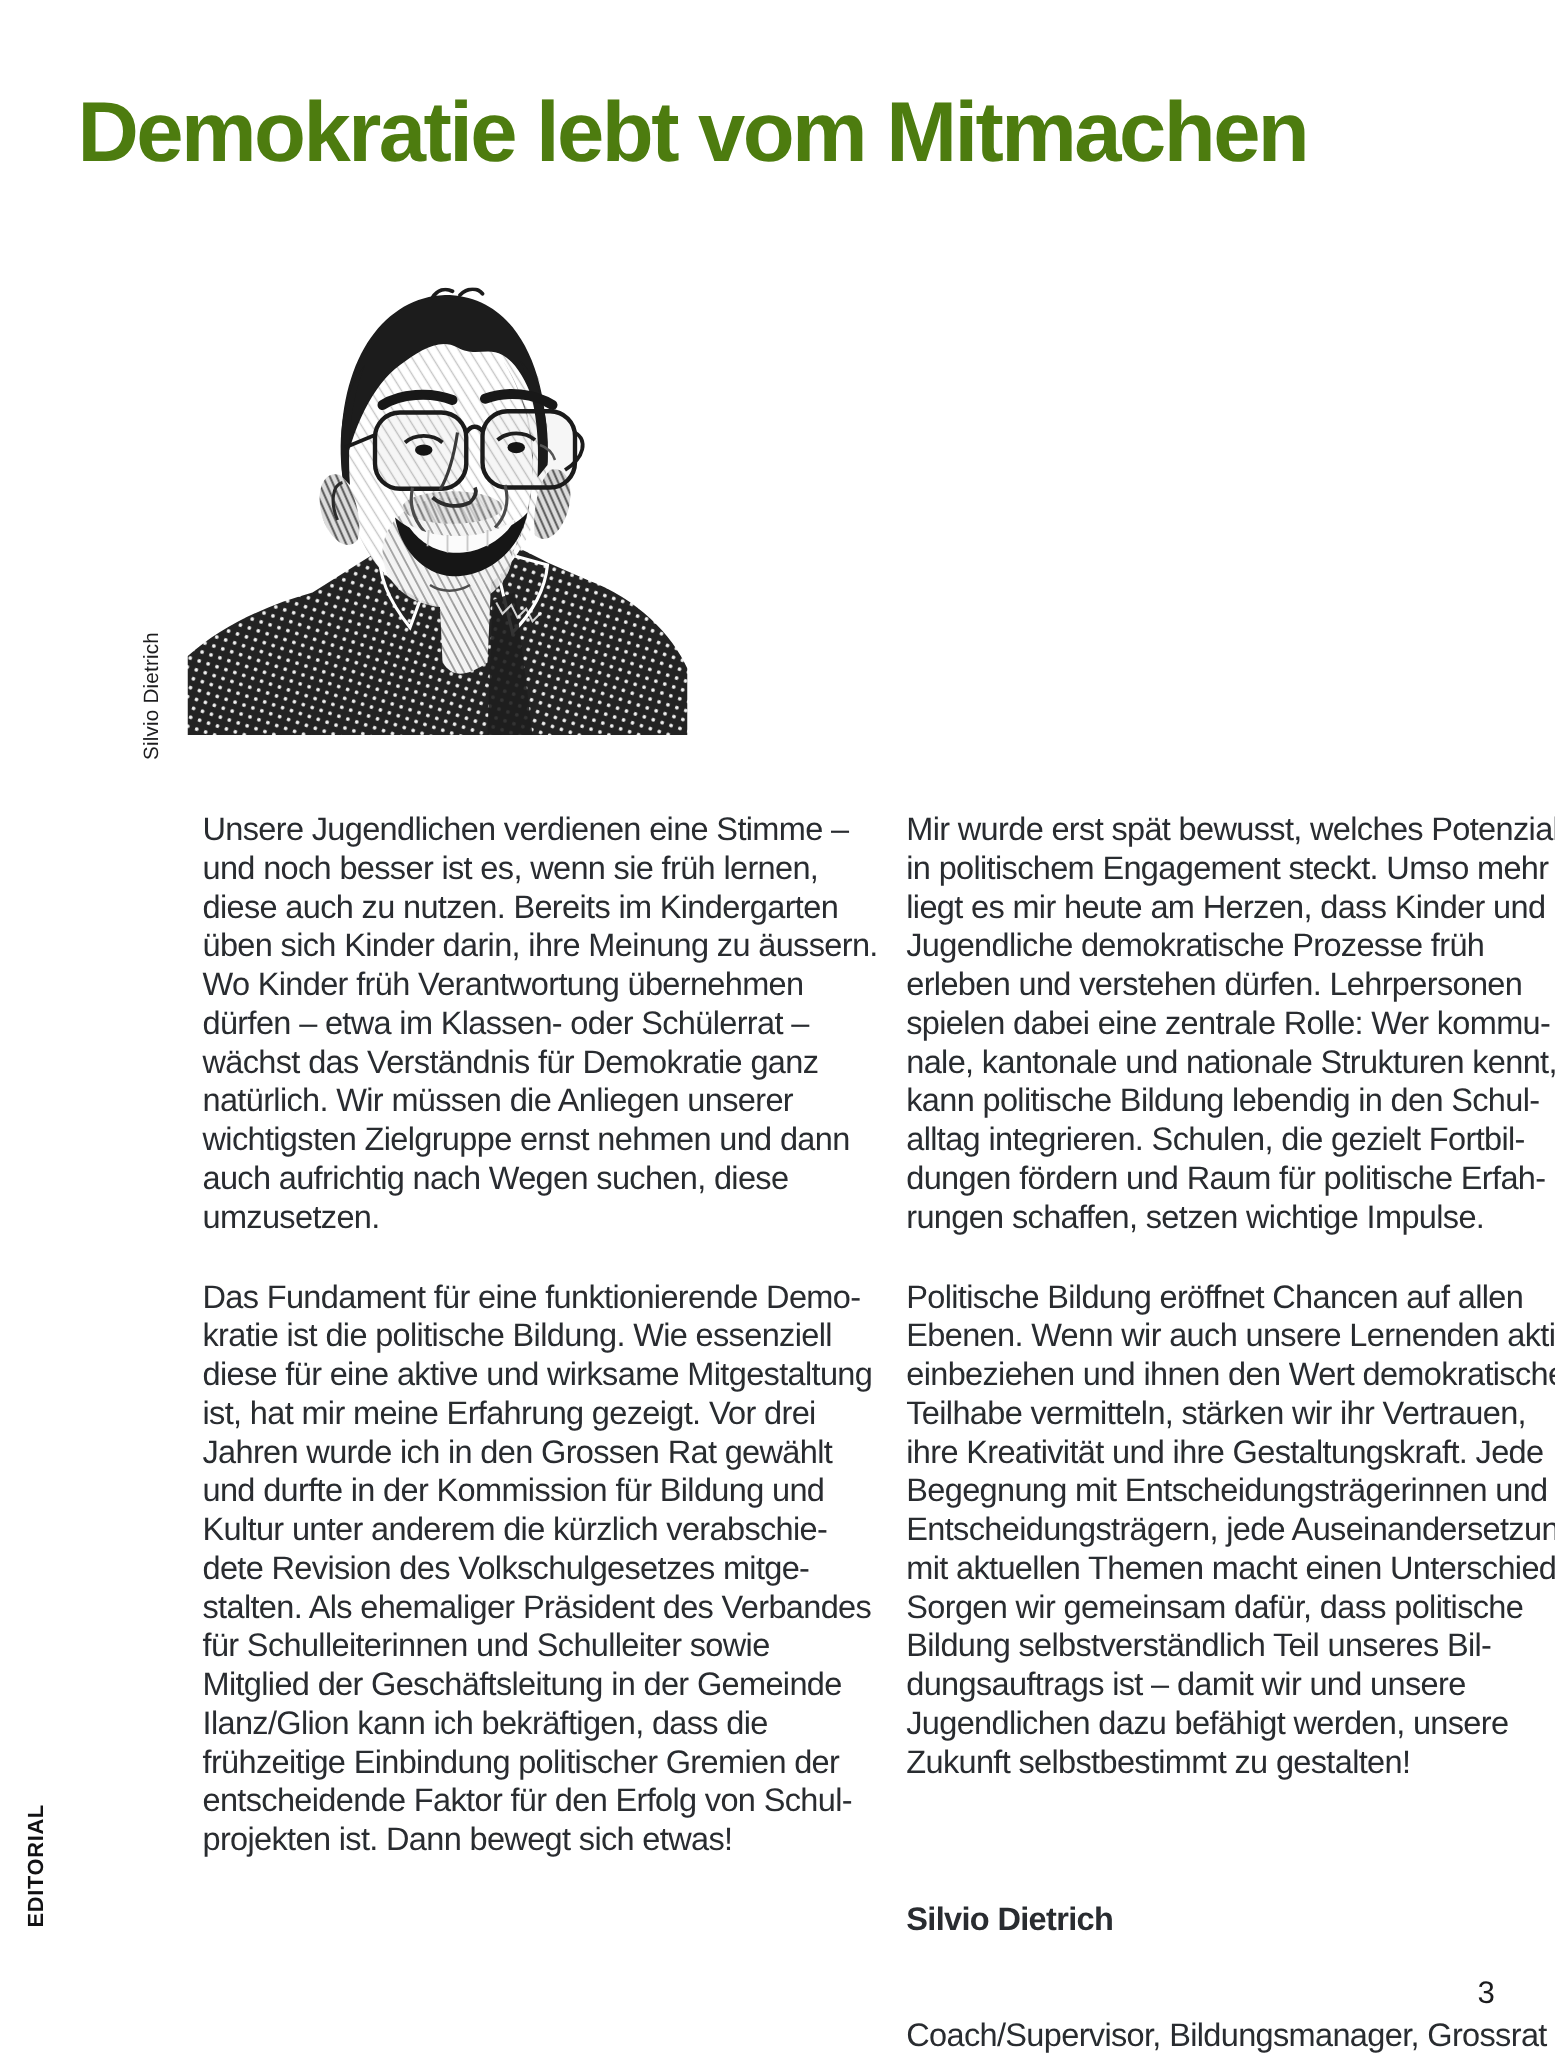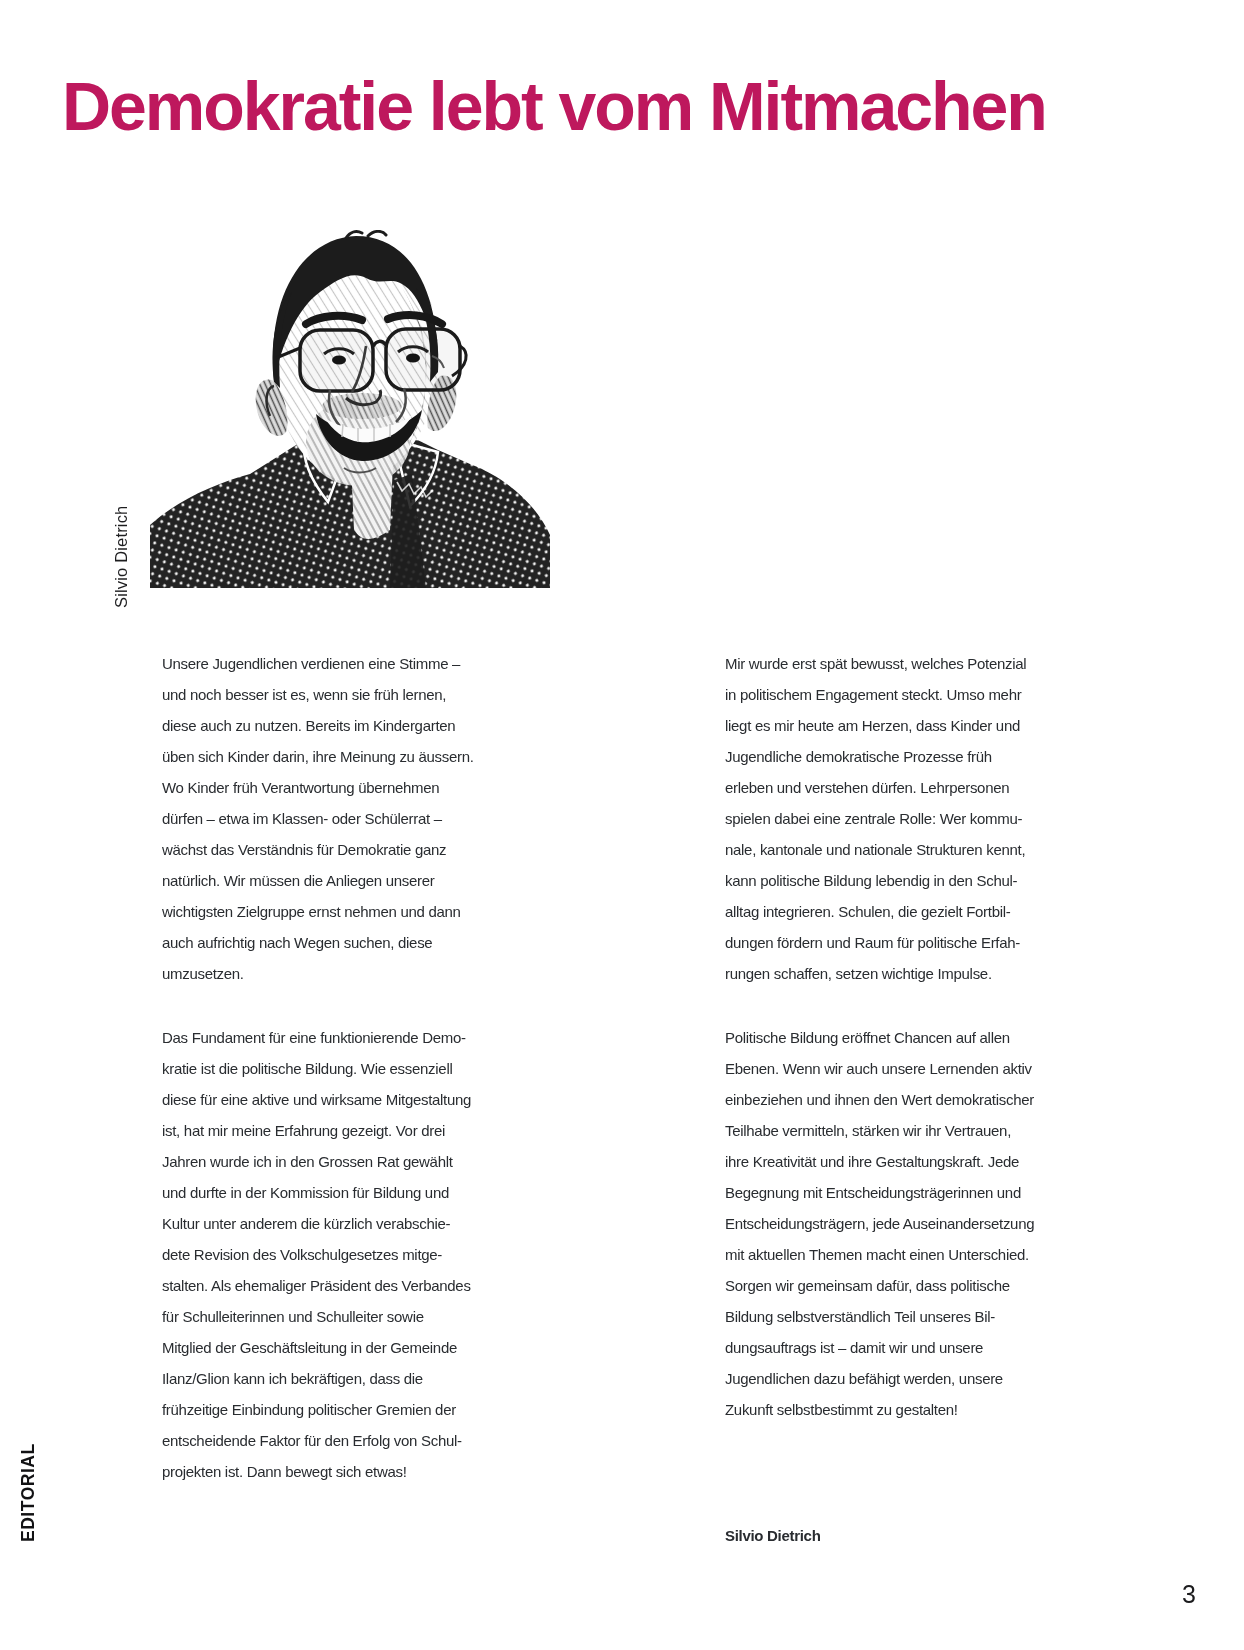--- a/index.html
+++ b/index.html
@@ -8,34 +8,34 @@
     position:relative;
     width:1244px;height:1650px;
     background:#ffffff;
     overflow:hidden;
     font-family:"Liberation Sans","DejaVu Sans",sans-serif;
     color:#292c30;
   }
   .title{
     position:absolute;left:62px;top:62px;width:1069px;margin:0;
     font-size:68px;line-height:88px;font-weight:700;
-    letter-spacing:-0.03em;color:#be185d;
+    letter-spacing:-0.03em;color:#4d7c0f;
   }
   .title .l1{display:block;text-align:left;}
   .title .l2{display:block;text-align:right;}
   .portrait{position:absolute;left:150px;top:230px;width:400px;height:358px;}
   .vtext{
     position:absolute;white-space:nowrap;
     transform:rotate(-90deg);transform-origin:0 0;
   }
   .vcap{left:112px;top:608px;font-size:16.5px;letter-spacing:0.01em;color:#1d1d1f;}
   .vlabel{left:18px;top:1542px;font-size:17.5px;font-weight:700;letter-spacing:0.03em;color:#121214;}
   .col{
     position:absolute;top:648px;
-    font-size:15px;line-height:31px;letter-spacing:-0.02em;color:#292c30;
+    font-size:26px;line-height:31px;letter-spacing:-0.02em;color:#292c30;
   }
   .col-left{left:162px;width:470px;}
   .col-right{left:725px;width:475px;}
   .col p{margin:0 0 33px 0;white-space:pre;}
   .sig{margin-top:36px;}
   .sig-name{display:block;font-weight:700;}
   .sig-role{display:block;}
   .pagenum{position:absolute;right:48px;top:1580px;font-size:25px;color:#1b1b1d;}
 </style>
 </head>
@@ -172,20 +172,21 @@
 Begegnung mit Entscheidungsträgerinnen und
 Entscheidungsträgern, jede Auseinandersetzung
 mit aktuellen Themen macht einen Unterschied.
 Sorgen wir gemeinsam dafür, dass politische
 Bildung selbstverständlich Teil unseres Bil-
 dungsauftrags ist – damit wir und unsere
 Jugendlichen dazu befähigt werden, unsere
 Zukunft selbstbestimmt zu gestalten!</p>
     <p class="sig">
       <span class="sig-name">Silvio Dietrich</span>
+      <span class="sig-role">Coach/Supervisor, Bildungsmanager, Grossrat</span>
     </p>
   </div>
 
   <div class="vtext vlabel">EDITORIAL</div>
 
   <div class="pagenum">3</div>
 
 </div>
 
 </body></html>

